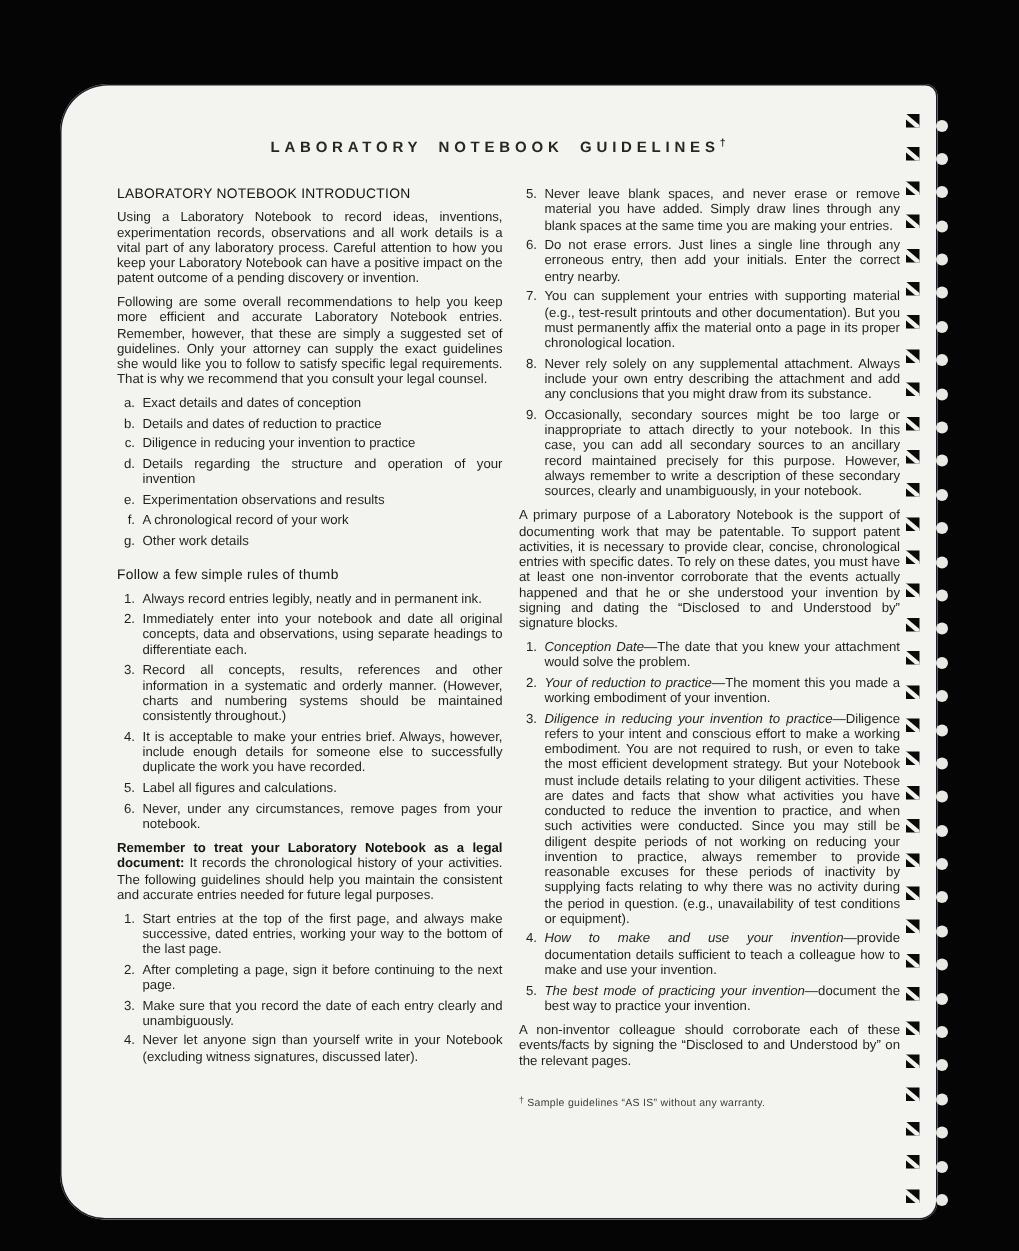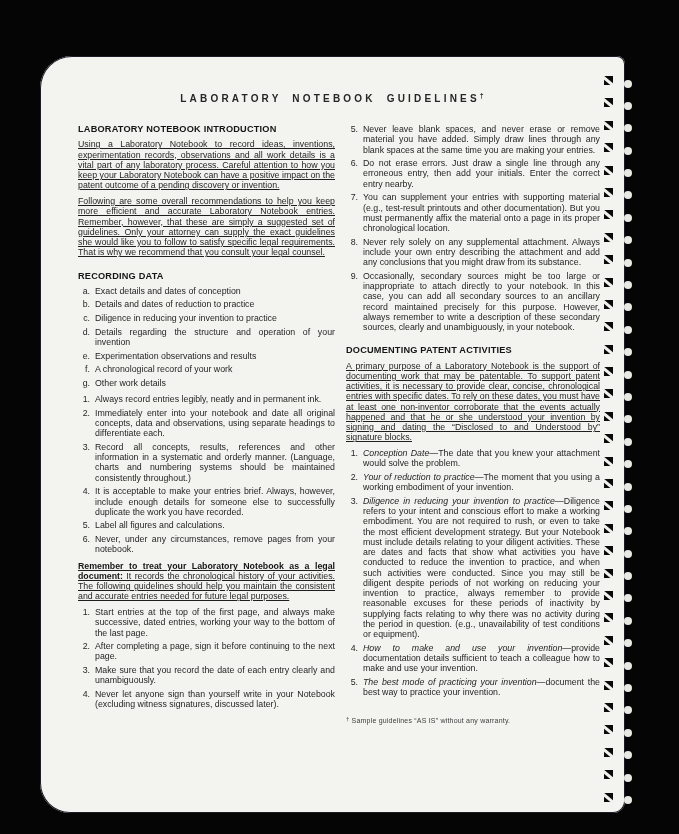--- a/index.html
+++ b/index.html
@@ -22,23 +22,23 @@
   }
   .title{
     text-align:center;font-size:10px;font-weight:700;color:#262626;
     letter-spacing:3.2px;word-spacing:5px;margin:0 14px 20px 0;
   }
   .title sup{font-size:7px;letter-spacing:0;vertical-align:4px;}
   .cols{display:flex;gap:11px;color:#1f1f1f;}
   .col{font-size:8.8px;line-height:10.25px;}
   .col-left{width:257px;flex:0 0 257px;}
   .col-right{width:254px;flex:0 0 254px;}
-  .h{font-size:9.2px;font-weight:700;color:#151515;margin:13px 0 5px 0;letter-spacing:.2px;}
+  .h{font-size:9.2px;font-weight:400;color:#151515;margin:13px 0 5px 0;letter-spacing:.2px;}
   .h.first{margin-top:0;}
-  .p{text-align:justify;margin:0 0 5.5px 0;text-decoration:underline;}
+  .p{text-align:justify;margin:0 0 5.5px 0;}
   .li{display:flex;margin:0 0 3.4px 0;}
   .li .lbl{flex:0 0 12px;text-align:right;margin-right:5px;}
   .li .txt{flex:1;text-align:justify;}
   .li .txt i{}
   .lead-b{font-weight:700;color:#151515;}
   .list{margin-bottom:6px;}
   .footnote{margin-top:17px;font-size:7px;color:#3d3d3d;letter-spacing:.2px;}
   .footnote sup{font-size:6px;vertical-align:2px;margin-right:2px;}
   
   .binding{position:absolute;left:564px;top:20px;display:flex;flex-direction:column;gap:13.4px;}
@@ -66,21 +66,20 @@
     <div class="title"><span>LABORATORY NOTEBOOK GUIDELINES</span><sup>†</sup></div>
 
     <div class="cols">
 
       <div class="col col-left">
 
         <div class="h first">LABORATORY NOTEBOOK INTRODUCTION</div>
         <div class="p">Using a Laboratory Notebook to record ideas, inventions, experimentation records, observations and all work details is a vital part of any laboratory process. Careful attention to how you keep your Laboratory Notebook can have a positive impact on the patent outcome of a pending discovery or invention.</div>
         <div class="p">Following are some overall recommendations to help you keep more efficient and accurate Laboratory Notebook entries. Remember, however, that these are simply a suggested set of guidelines. Only your attorney can supply the exact guidelines she would like you to follow to satisfy specific legal requirements. That is why we recommend that you consult your legal counsel.</div>
 
-        <div class="h">RECORDING DATA</div>
         <div class="list">
           <div class="li">
               <span class="lbl">a.</span>
               <span class="txt">Exact details and dates of conception</span>
             </div>
           <div class="li">
               <span class="lbl">b.</span>
               <span class="txt">Details and dates of reduction to practice</span>
             </div>
           <div class="li">
@@ -98,32 +97,33 @@
           <div class="li">
               <span class="lbl">f.</span>
               <span class="txt">A chronological record of your work</span>
             </div>
           <div class="li">
               <span class="lbl">g.</span>
               <span class="txt">Other work details</span>
             </div>
         </div>
 
+        <div class="h">Follow a few simple rules of thumb</div>
         <div class="list">
           <div class="li">
               <span class="lbl">1.</span>
               <span class="txt">Always record entries legibly, neatly and in permanent ink.</span>
             </div>
           <div class="li">
               <span class="lbl">2.</span>
               <span class="txt">Immediately enter into your notebook and date all original concepts, data and observations, using separate headings to differentiate each.</span>
             </div>
           <div class="li">
               <span class="lbl">3.</span>
-              <span class="txt">Record all concepts, results, references and other information in a systematic and orderly manner. (Language, charts and numbering systems should be maintained consistently throughout.)</span>
+              <span class="txt">Record all concepts, results, references and other information in a systematic and orderly manner. (However, charts and numbering systems should be maintained consistently throughout.)</span>
             </div>
           <div class="li">
               <span class="lbl">4.</span>
               <span class="txt">It is acceptable to make your entries brief. Always, however, include enough details for someone else to successfully duplicate the work you have recorded.</span>
             </div>
           <div class="li">
               <span class="lbl">5.</span>
               <span class="txt">Label all figures and calculations.</span>
             </div>
           <div class="li">
@@ -155,62 +155,62 @@
 
       <div class="col col-right">
 
         <div class="list">
           <div class="li">
               <span class="lbl">5.</span>
               <span class="txt">Never leave blank spaces, and never erase or remove material you have added. Simply draw lines through any blank spaces at the same time you are making your entries.</span>
             </div>
           <div class="li">
               <span class="lbl">6.</span>
-              <span class="txt">Do not erase errors. Just draw a single line through any erroneous entry, then add your initials. Enter the correct entry nearby.</span>
+              <span class="txt">Do not erase errors. Just lines a single line through any erroneous entry, then add your initials. Enter the correct entry nearby.</span>
             </div>
           <div class="li">
               <span class="lbl">7.</span>
               <span class="txt">You can supplement your entries with supporting material (e.g., test-result printouts and other documentation). But you must permanently affix the material onto a page in its proper chronological location.</span>
             </div>
           <div class="li">
               <span class="lbl">8.</span>
               <span class="txt">Never rely solely on any supplemental attachment. Always include your own entry describing the attachment and add any conclusions that you might draw from its substance.</span>
             </div>
           <div class="li">
               <span class="lbl">9.</span>
               <span class="txt">Occasionally, secondary sources might be too large or inappropriate to attach directly to your notebook. In this case, you can add all secondary sources to an ancillary record maintained precisely for this purpose. However, always remember to write a description of these secondary sources, clearly and unambiguously, in your notebook.</span>
             </div>
         </div>
 
-        <div class="h">DOCUMENTING PATENT ACTIVITIES</div>
         <div class="p">A primary purpose of a Laboratory Notebook is the support of documenting work that may be patentable. To support patent activities, it is necessary to provide clear, concise, chronological entries with specific dates. To rely on these dates, you must have at least one non-inventor corroborate that the events actually happened and that he or she understood your invention by signing and dating the “Disclosed to and Understood by” signature blocks.</div>
 
         <div class="list">
           <div class="li">
               <span class="lbl">1.</span>
               <span class="txt"><i>Conception Date</i><span>—The date that you knew your attachment would solve the problem.</span></span>
             </div>
           <div class="li">
               <span class="lbl">2.</span>
-              <span class="txt"><i>Your of reduction to practice</i><span>—The moment that you using a working embodiment of your invention.</span></span>
+              <span class="txt"><i>Your of reduction to practice</i><span>—The moment this you made a working embodiment of your invention.</span></span>
             </div>
           <div class="li">
               <span class="lbl">3.</span>
               <span class="txt"><i>Diligence in reducing your invention to practice</i><span>—Diligence refers to your intent and conscious effort to make a working embodiment. You are not required to rush, or even to take the most efficient development strategy. But your Notebook must include details relating to your diligent activities. These are dates and facts that show what activities you have conducted to reduce the invention to practice, and when such activities were conducted. Since you may still be diligent despite periods of not working on reducing your invention to practice, always remember to provide reasonable excuses for these periods of inactivity by supplying facts relating to why there was no activity during the period in question. (e.g., unavailability of test conditions or equipment).</span></span>
             </div>
           <div class="li">
               <span class="lbl">4.</span>
               <span class="txt"><i>How to make and use your invention</i><span>—provide documentation details sufficient to teach a colleague how to make and use your invention.</span></span>
             </div>
           <div class="li">
               <span class="lbl">5.</span>
               <span class="txt"><i>The best mode of practicing your invention</i><span>—document the best way to practice your invention.</span></span>
             </div>
         </div>
 
+        <div class="p">A non-inventor colleague should corroborate each of these events/facts by signing the “Disclosed to and Understood by” on the relevant pages.</div>
 
         <div class="footnote"><sup>†</sup><span>Sample guidelines “AS IS” without any warranty.</span></div>
       </div>
 
     </div>
   </div>
 
   <div class="binding" id="spiral-binding">
       <div class="hole">
         <span class="sq"></span>

